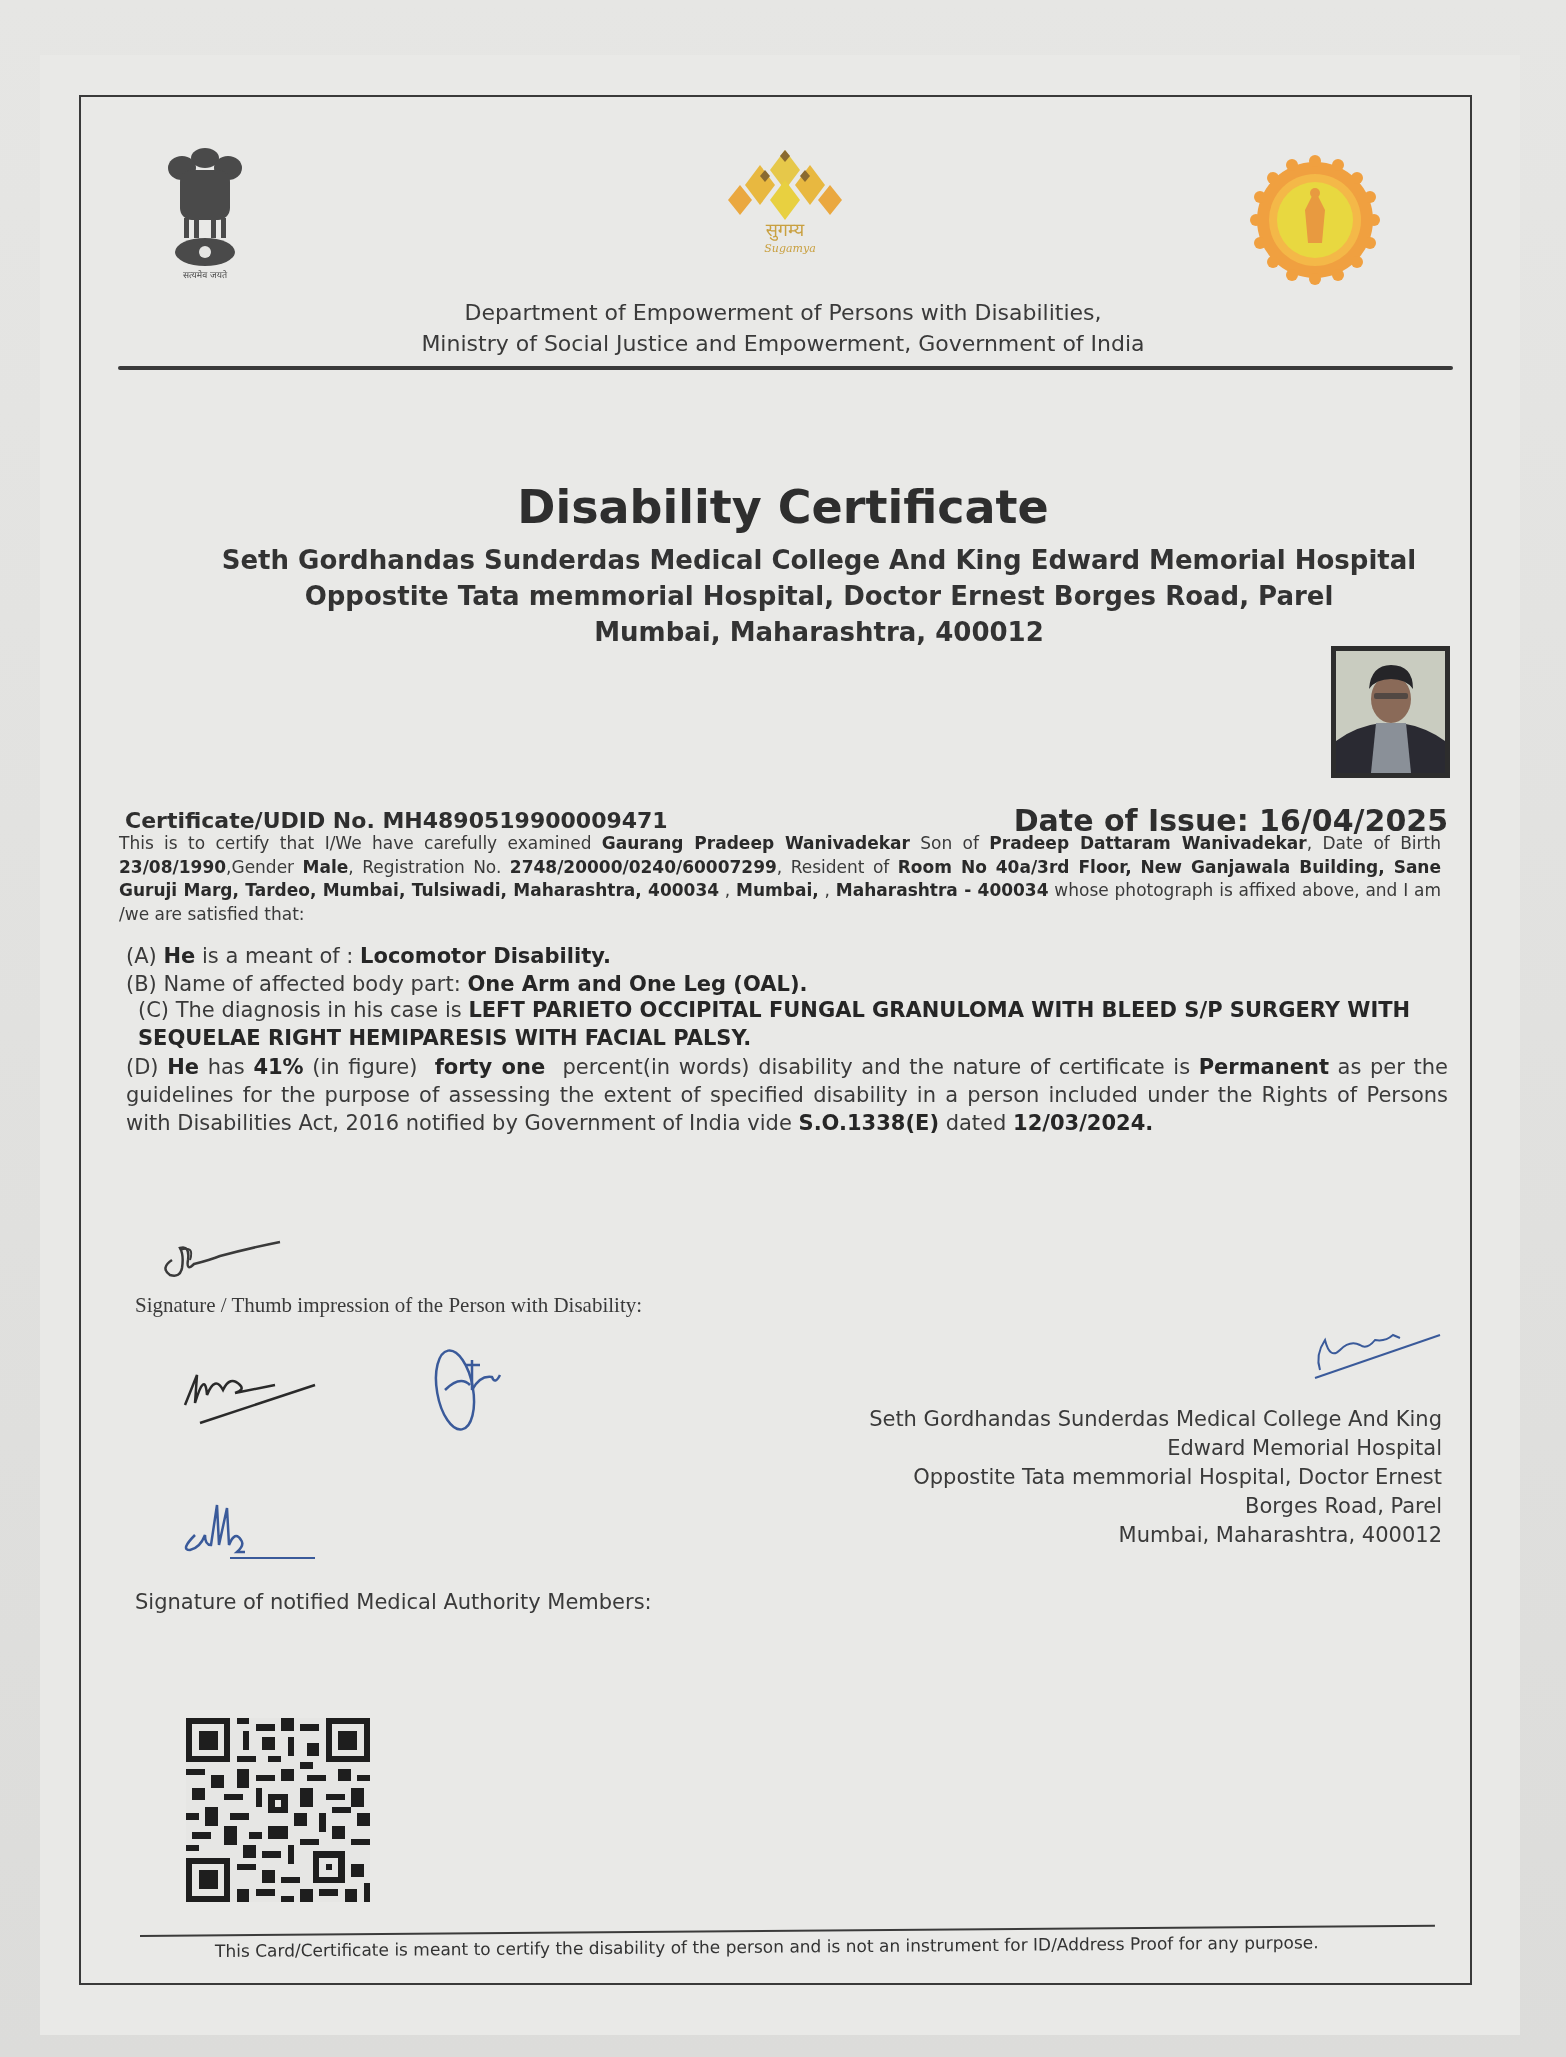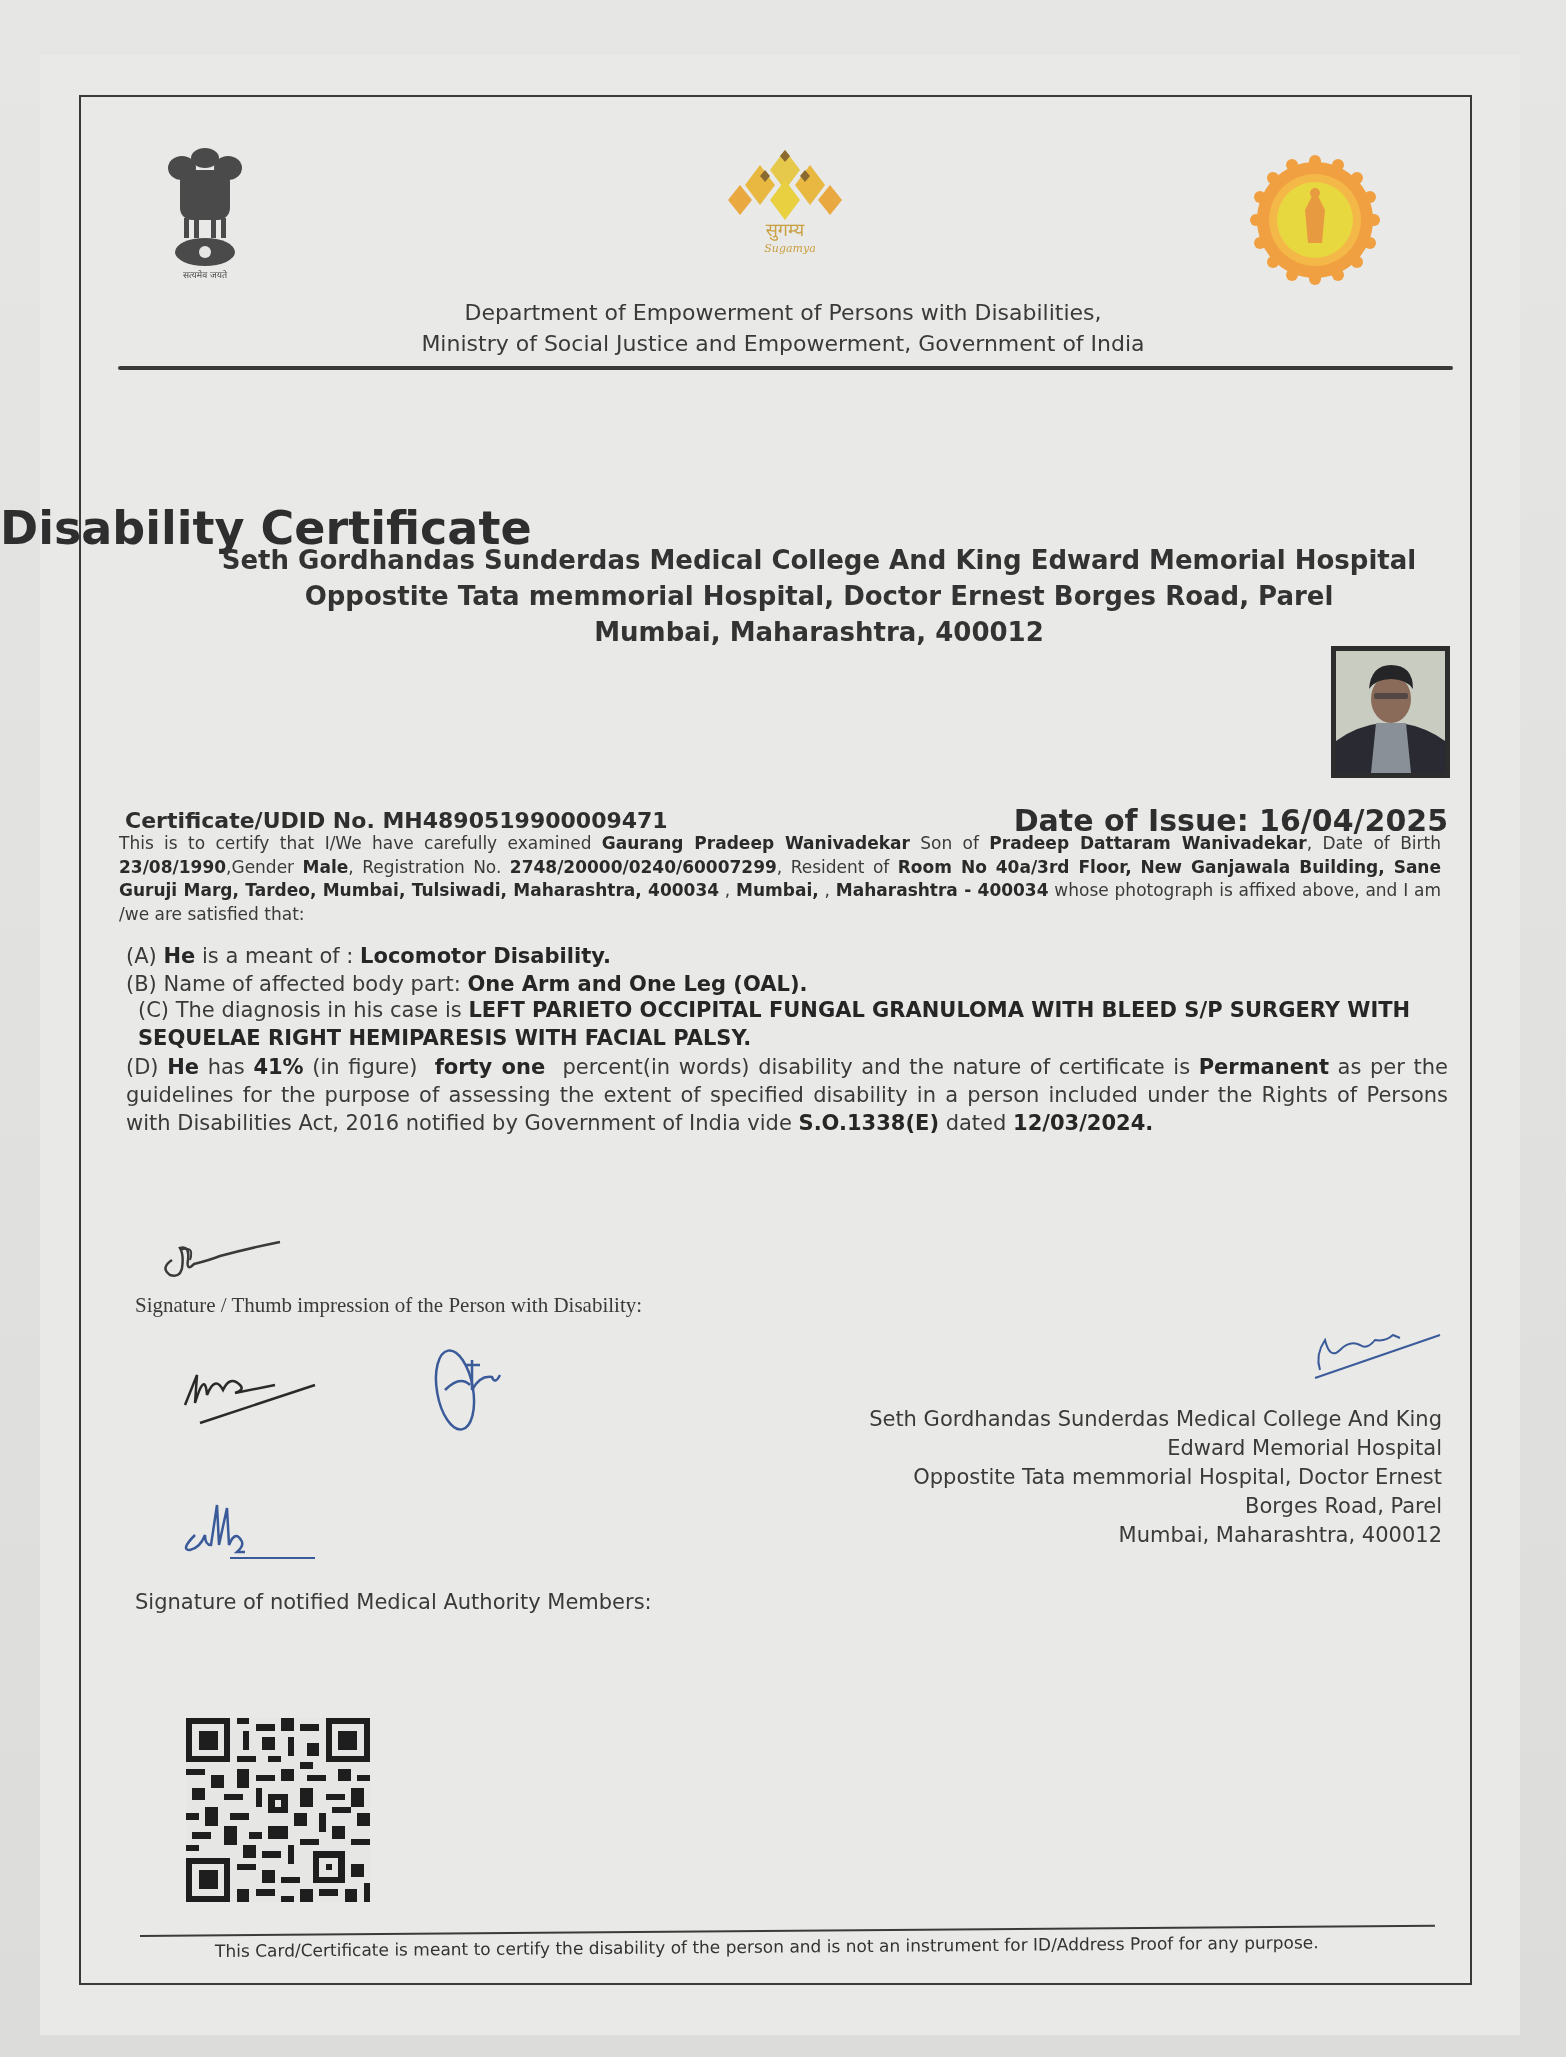--- a/index.html
+++ b/index.html
@@ -29,22 +29,22 @@
     position: absolute; left: 0; width: 1566px; text-align: center;
     font-size: 22px; color: #3a3a3a; line-height: 31px;
   }
   .dept.l1 { top: 297px; }
   .dept.l2 { top: 328px; }
   .rule-top {
     position: absolute; left: 118px; top: 366px; width: 1335px; height: 4px;
     background: #3a3a3a; border-radius: 2px;
   }
   .title {
-    position: absolute; left: 0; width: 1566px; text-align: left;
-    top: 501px; font-size: 46px; font-weight: bold; color: #2e2e2e;
+    position: absolute; left: 0; width: 1566px; text-align: center;
+    top: 480px; font-size: 46px; font-weight: bold; color: #2e2e2e;
   }
   .hosp {
     position: absolute; left: 8px; width: 1566px; text-align: center;
     font-size: 26px; font-weight: bold; color: #333; line-height: 36px; margin-left: 28px;
   }
   .hosp.l1 { top: 542px; }
   .hosp.l2 { top: 578px; }
   .hosp.l3 { top: 614px; }
   .photo {
     position: absolute; left: 1331px; top: 646px; width: 119px; height: 132px;

